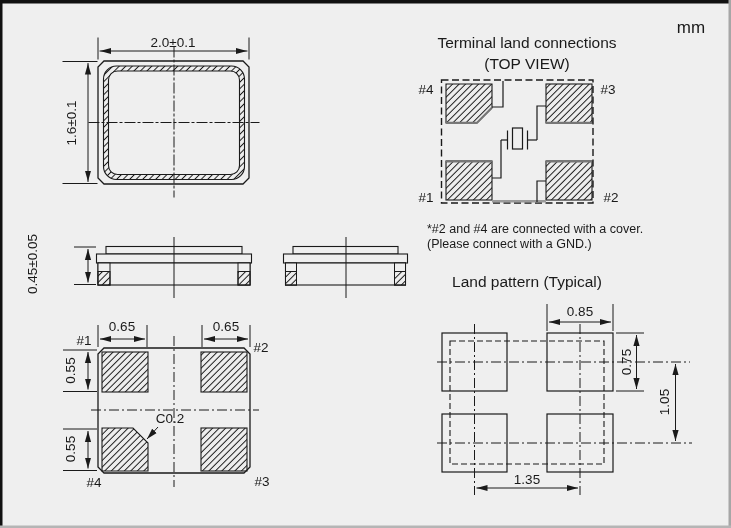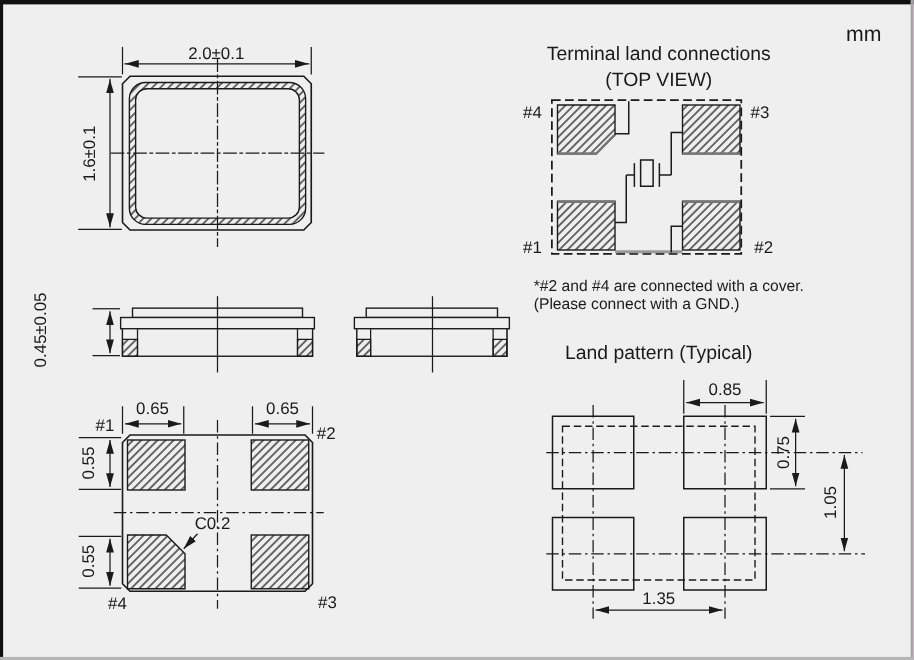--- a/index.html
+++ b/index.html
@@ -1,19 +1,19 @@
 <!DOCTYPE html>
 <html><head>
 <meta charset="utf-8">
 <style>
   html,body{margin:0;padding:0;background:#ffffff;}
   .sheet{
     position:relative;
     width:731px;height:528px;
-    background:#ec4899;
+    background:#737373;
     overflow:hidden;
     font-family:"Liberation Sans", sans-serif;
   }
   svg text{
     font-family:"Liberation Sans", sans-serif;
     fill:#1a1a1a;
   }
   .t-dim{font-size:13.5px;}
   .t-title{font-size:15.5px;}
   .t-note{font-size:12.5px;}

